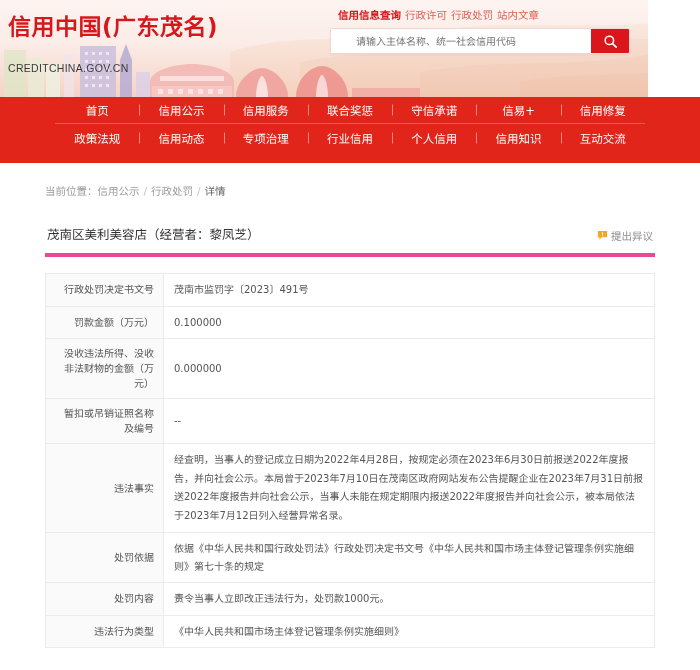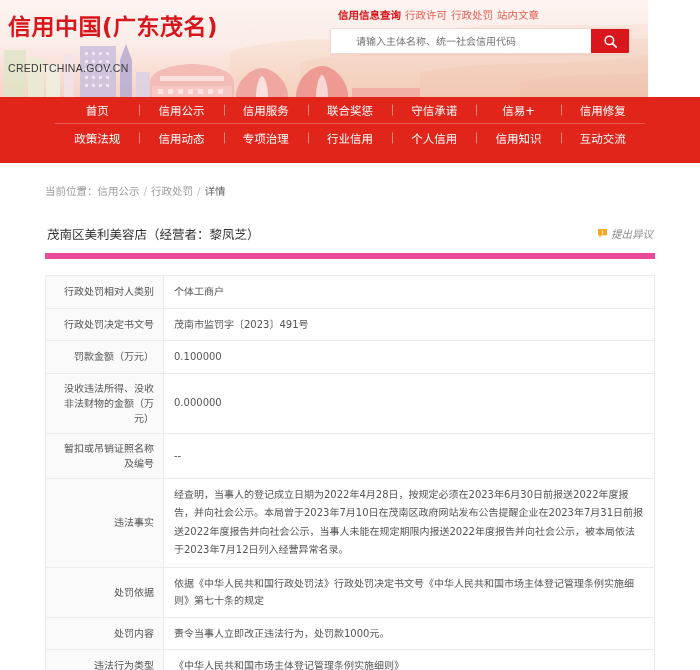--- a/index.html
+++ b/index.html
@@ -87,25 +87,25 @@
   .breadcrumb {
     width: 610px; margin: 8px auto; padding: 12px 0 10px 0;
     font-size: 10.5px; color: #9b9b9b;
   }
   .breadcrumb .crumb { color: #9b9b9b; cursor: pointer; }
   .breadcrumb .sep { color: #c6c6c6; margin: 0 4px; }
   .breadcrumb .crumb.current { color: #666; }
 
   .title-bar {
     width: 610px; margin: 0 auto; padding: 8px 2px 10px 2px;
-    display: flex; align-items: center; justify-content: space-between;
-    border-bottom: 6px solid #ec4899;
+    display: flex; align-items: flex-end; justify-content: space-between;
+    border-bottom: 4px solid #ec4899;
   }
   .doc-title { font-size: 12.5px; color: #333; font-weight: normal; }
-  .objection { display: flex; align-items: center; gap: 3px; cursor: pointer; font-style: italic; }
+  .objection { display: flex; align-items: center; gap: 3px; cursor: pointer; }
   .objection-label { font-size: 10.5px; color: #8d8d8d; }
 
   
   table.detail {
     width: 610px; margin: 16px auto 0 auto;
     border-collapse: collapse; table-layout: fixed;
   }
   table.detail td {
     border: 1px solid #ebebeb;
     font-size: 10px; color: #555; vertical-align: middle;
@@ -237,24 +237,20 @@
         <rect x="6.4" y="3.1" width="1.2" height="3.3" fill="#fff"></rect>
         <rect x="6.4" y="7.1" width="1.2" height="1.2" fill="#fff"></rect>
       </svg>
       <span class="objection-label">提出异议</span>
     </div>
   </div>
 
   <table class="detail">
     <tbody>
       <tr>
-        <td class="lbl">行政处罚相对人类别</td>
-        <td class="val" colspan="7">个体工商户</td>
-      </tr>
-      <tr>
         <td class="lbl">行政处罚决定书文号</td>
         <td class="val" colspan="7">茂南市监罚字〔2023〕491号</td>
       </tr>
       <tr>
         <td class="lbl">罚款金额（万元）</td>
         <td class="val" colspan="7">0.100000</td>
       </tr>
       <tr>
         <td class="lbl">没收违法所得、没收非法财物的金额（万元）</td>
         <td class="val" colspan="7">0.000000</td>

